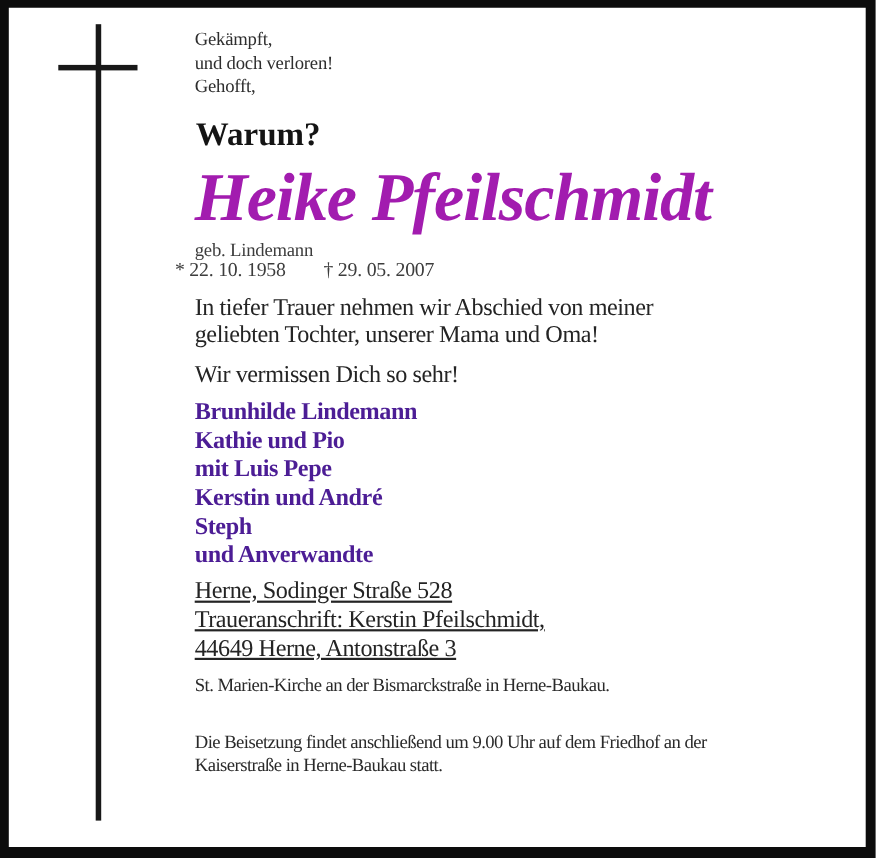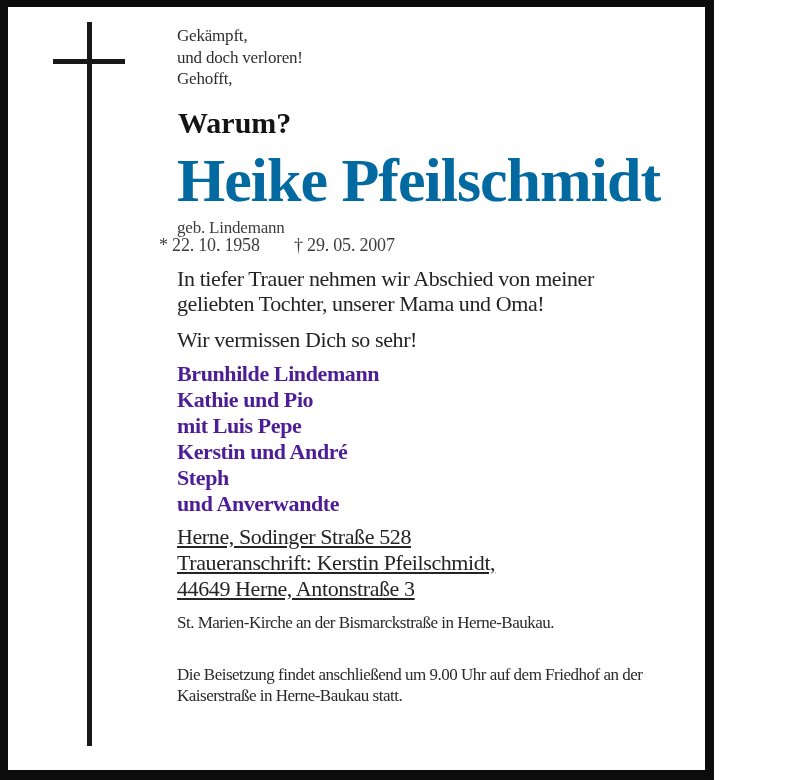--- a/index.html
+++ b/index.html
@@ -6,21 +6,21 @@
     margin: 0;
     padding: 0;
     background: #ffffff;
     width: 800px;
     height: 780px;
     overflow: hidden;
   }
   .page {
     position: relative;
     box-sizing: border-box;
-    width: 714px;
+    width: 796px;
     height: 780px;
     background: #ffffff;
     border-left: 8px solid #0c0c0c;
     border-top: 7px solid #0c0c0c;
     border-right: 9px solid #0c0c0c;
     border-bottom: 10px solid #0c0c0c;
     font-family: "Liberation Serif", "DejaVu Serif", serif;
     color: #1f1f1f;
     overflow: hidden;
   }
@@ -52,21 +52,22 @@
     font-size: 30px; line-height: 34px;
     font-weight: bold;
     color: #141414;
   }
   .name {
     left: 169px; top: 140px;
     margin: 0;
     font-size: 62px; line-height: 66px;
     font-weight: bold;
     letter-spacing: -1px;
-    color: #0369a1;
+    color: #a21caf;
+    font-style: italic;
   }
   .maiden {
     left: 169px; top: 211px;
     font-size: 17px; line-height: 20px;
     color: #3d3d3d;
     letter-spacing: -0.2px;
   }
   .dates {
     left: 151px; top: 227px;
     font-size: 18px; line-height: 22px;

